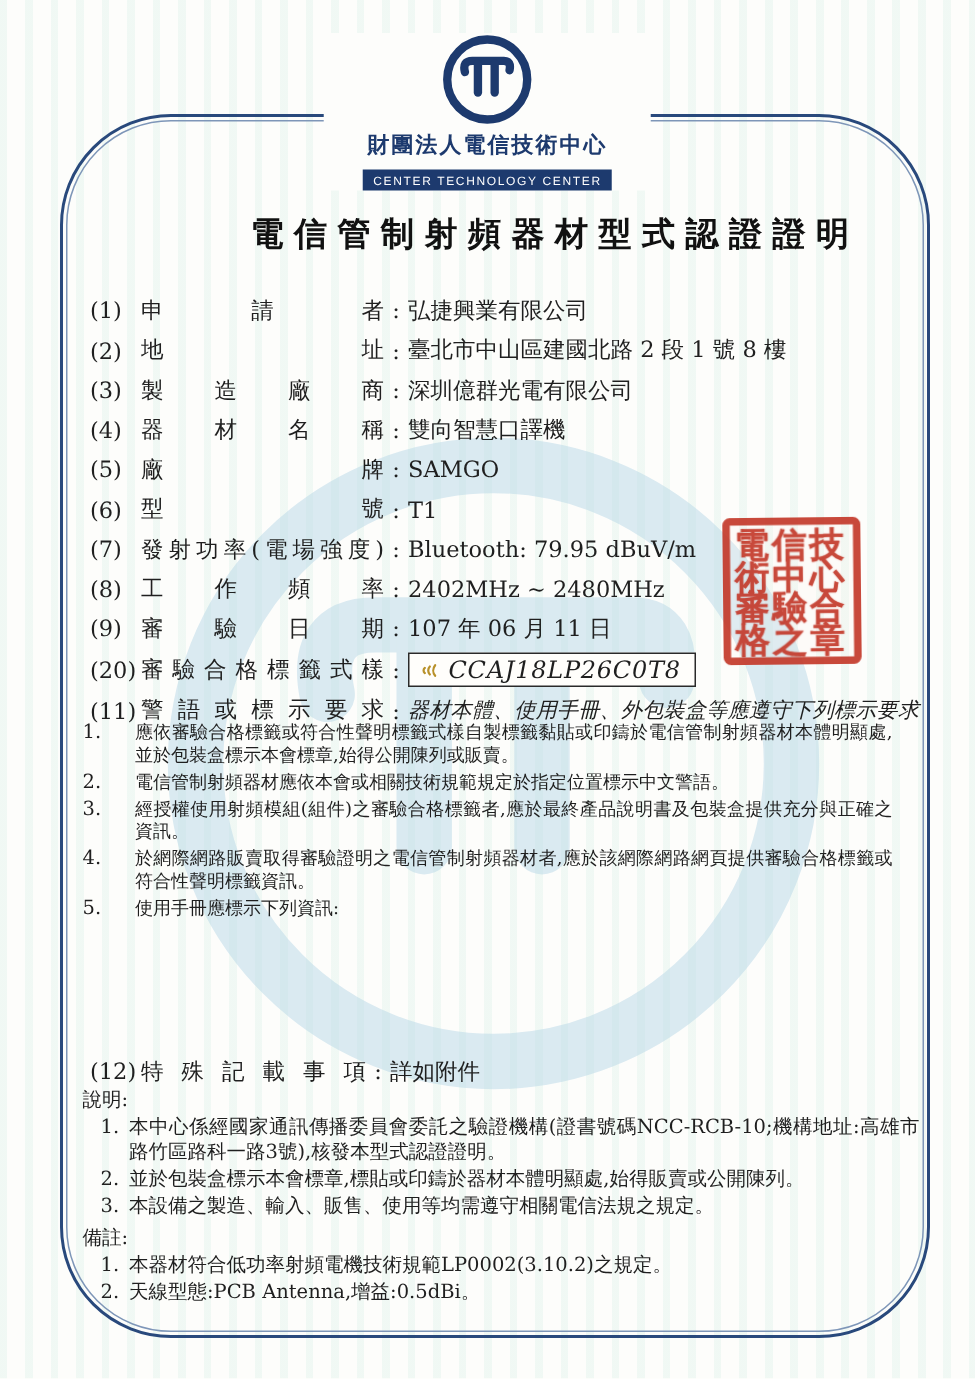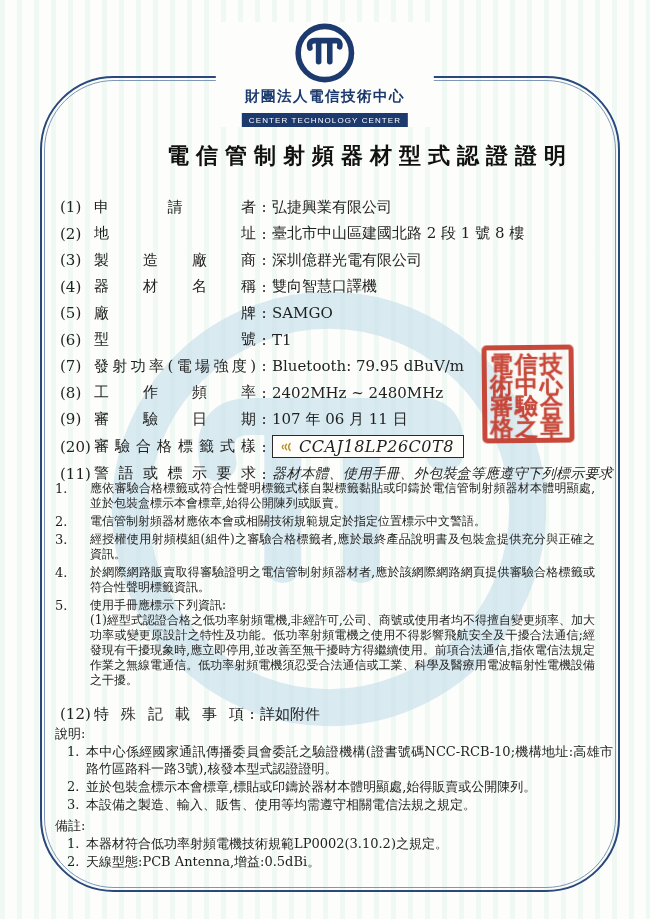--- a/index.html
+++ b/index.html
@@ -213,21 +213,20 @@
       <span class="wtext">經授權使用射頻模組(組件)之審驗合格標籤者,應於最終產品說明書及包裝盒提供充分與正確之資訊。</span>
     </div>
     <div class="witem">
       <span class="wno">4.</span>
       <span class="wtext">於網際網路販賣取得審驗證明之電信管制射頻器材者,應於該網際網路網頁提供審驗合格標籤或符合性聲明標籤資訊。</span>
     </div>
     <div class="witem">
       <span class="wno">5.</span>
       <span class="wtext">
         <span style="display:block">使用手冊應標示下列資訊:</span>
-        <span style="display:block">(1)經型式認證合格之低功率射頻電機,非經許可,公司、商號或使用者均不得擅自變更頻率、加大功率或變更原設計之特性及功能。低功率射頻電機之使用不得影響飛航安全及干擾合法通信;經發現有干擾現象時,應立即停用,並改善至無干擾時方得繼續使用。前項合法通信,指依電信法規定作業之無線電通信。低功率射頻電機須忍受合法通信或工業、科學及醫療用電波輻射性電機設備之干擾。</span>
       </span>
     </div>
   </div>
 
   <div class="frow row12">
     <span class="fno">(12)</span>
     <span class="flabel">特殊記載事項</span>
     <span class="fcolon">:</span>
     <span class="fvalue">詳如附件</span>
   </div>

